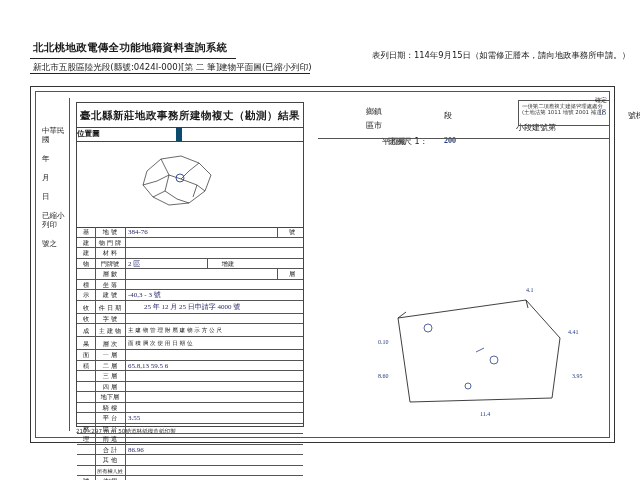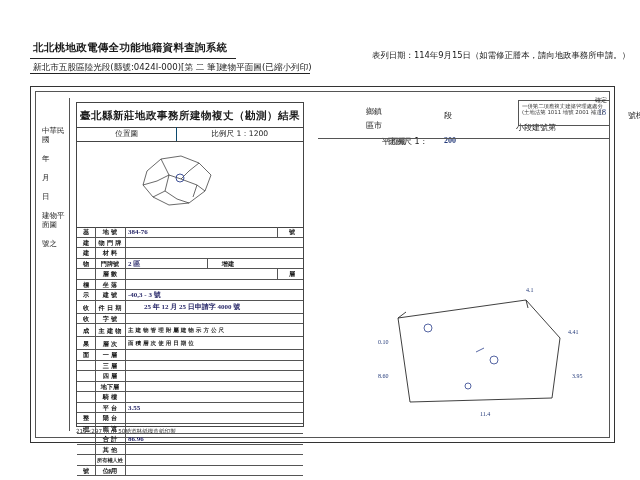--- a/index.html
+++ b/index.html
@@ -110,22 +110,22 @@
   }
   .scale-row {
     position: absolute;
     left: 0; top: 24px;
     width: 100%; height: 14px;
     border-bottom: 1px solid #444;
     font-size: 7.6px;
   }
   .scale-row .c1 {
     position: absolute; left: 0; top: 0; width: 44%;
-    height: 100%; border-right: 1px solid #0c4a6e;
-    text-align: center; line-height: 14px;
+    height: 100%; border-right: 6px solid #0c4a6e;
+    line-height: 14px; font-weight: bold;
   }
   .scale-row .c2 {
     position: absolute; left: 44%; top: 0; width: 56%;
     height: 100%;
     text-align: center; line-height: 14px;
   }
 
   
   .sketch {
     position: absolute;
@@ -140,21 +140,20 @@
     left: 0; top: 124px;
     width: 100%;
     bottom: 0;
     font-size: 7px;
   }
   .trow {
     position: relative;
     height: 10.5px;
     border-bottom: 0.7px solid #555;
     box-sizing: border-box;
-    font-weight: bold;
   }
   .trow .lab {
     position: absolute; left: 0; top: 0;
     width: 18px; height: 100%;
     border-right: 0.7px solid #555;
     text-align: center;
     line-height: 10.5px;
     font-size: 6.2px;
   }
   .trow .lab2 {
@@ -266,31 +265,30 @@
   <div class="hdr-right">表列日期：114年9月15日（如需修正謄本，請向地政事務所申請。）</div>
 
   <div class="doc-frame">
     <div class="doc-inner">
 
       <div class="vstrip">
         <div>中華民國</div>
         <div>年</div>
         <div>月</div>
         <div>日</div>
-        <div>建物平面圖</div>
+        <div>已縮小列印</div>
         <div>號之</div>
       </div>
 
       <div class="form-box">
         <div class="form-title">臺北縣新莊地政事務所建物複丈（勘測）結果</div>
         <div class="form-title-rule"></div>
 
         <div class="scale-row">
           <div class="c1">位置圖</div>
-          <div class="c2">比例尺 1：1200</div>
         </div>
 
         <div class="sketch">
           <svg width="228" height="86" viewBox="0 0 228 86">
             <g class="ink" stroke-width="0.7">
               <path d="M70,30 L84,18 L104,15 L122,22 L134,34 L128,50 L112,62 L92,64 L76,56 L66,44 Z"></path>
               <path d="M84,18 L92,34 L104,38 L112,30"></path>
               <path d="M92,34 L88,50 L100,58"></path>
               <path d="M112,30 L122,22"></path>
               <path d="M104,38 L120,44 L128,50"></path>
@@ -375,20 +373,25 @@
             <div class="lab2" style="line-height:13px;">層 次</div>
             <div class="val" style="line-height:13px;color:#222;font-family:'DejaVu Sans',sans-serif;font-size:5.6px;">面 積 層 次 使 用 日 期 位</div>
           </div>
 
           <div class="trow">
             <div class="lab">面</div>
             <div class="lab2">一 層</div>
             <div class="val handwrite"></div>
           </div>
 
+          <div class="trow">
+            <div class="lab">積</div>
+            <div class="lab2">二 層</div>
+            <div class="val handwrite">65.8,13  59.5 6</div>
+          </div>
 
           <div class="trow">
             <div class="lab"></div>
             <div class="lab2">三 層</div>
             <div class="val handwrite"></div>
           </div>
 
           <div class="trow">
             <div class="lab"></div>
             <div class="lab2">四 層</div>

